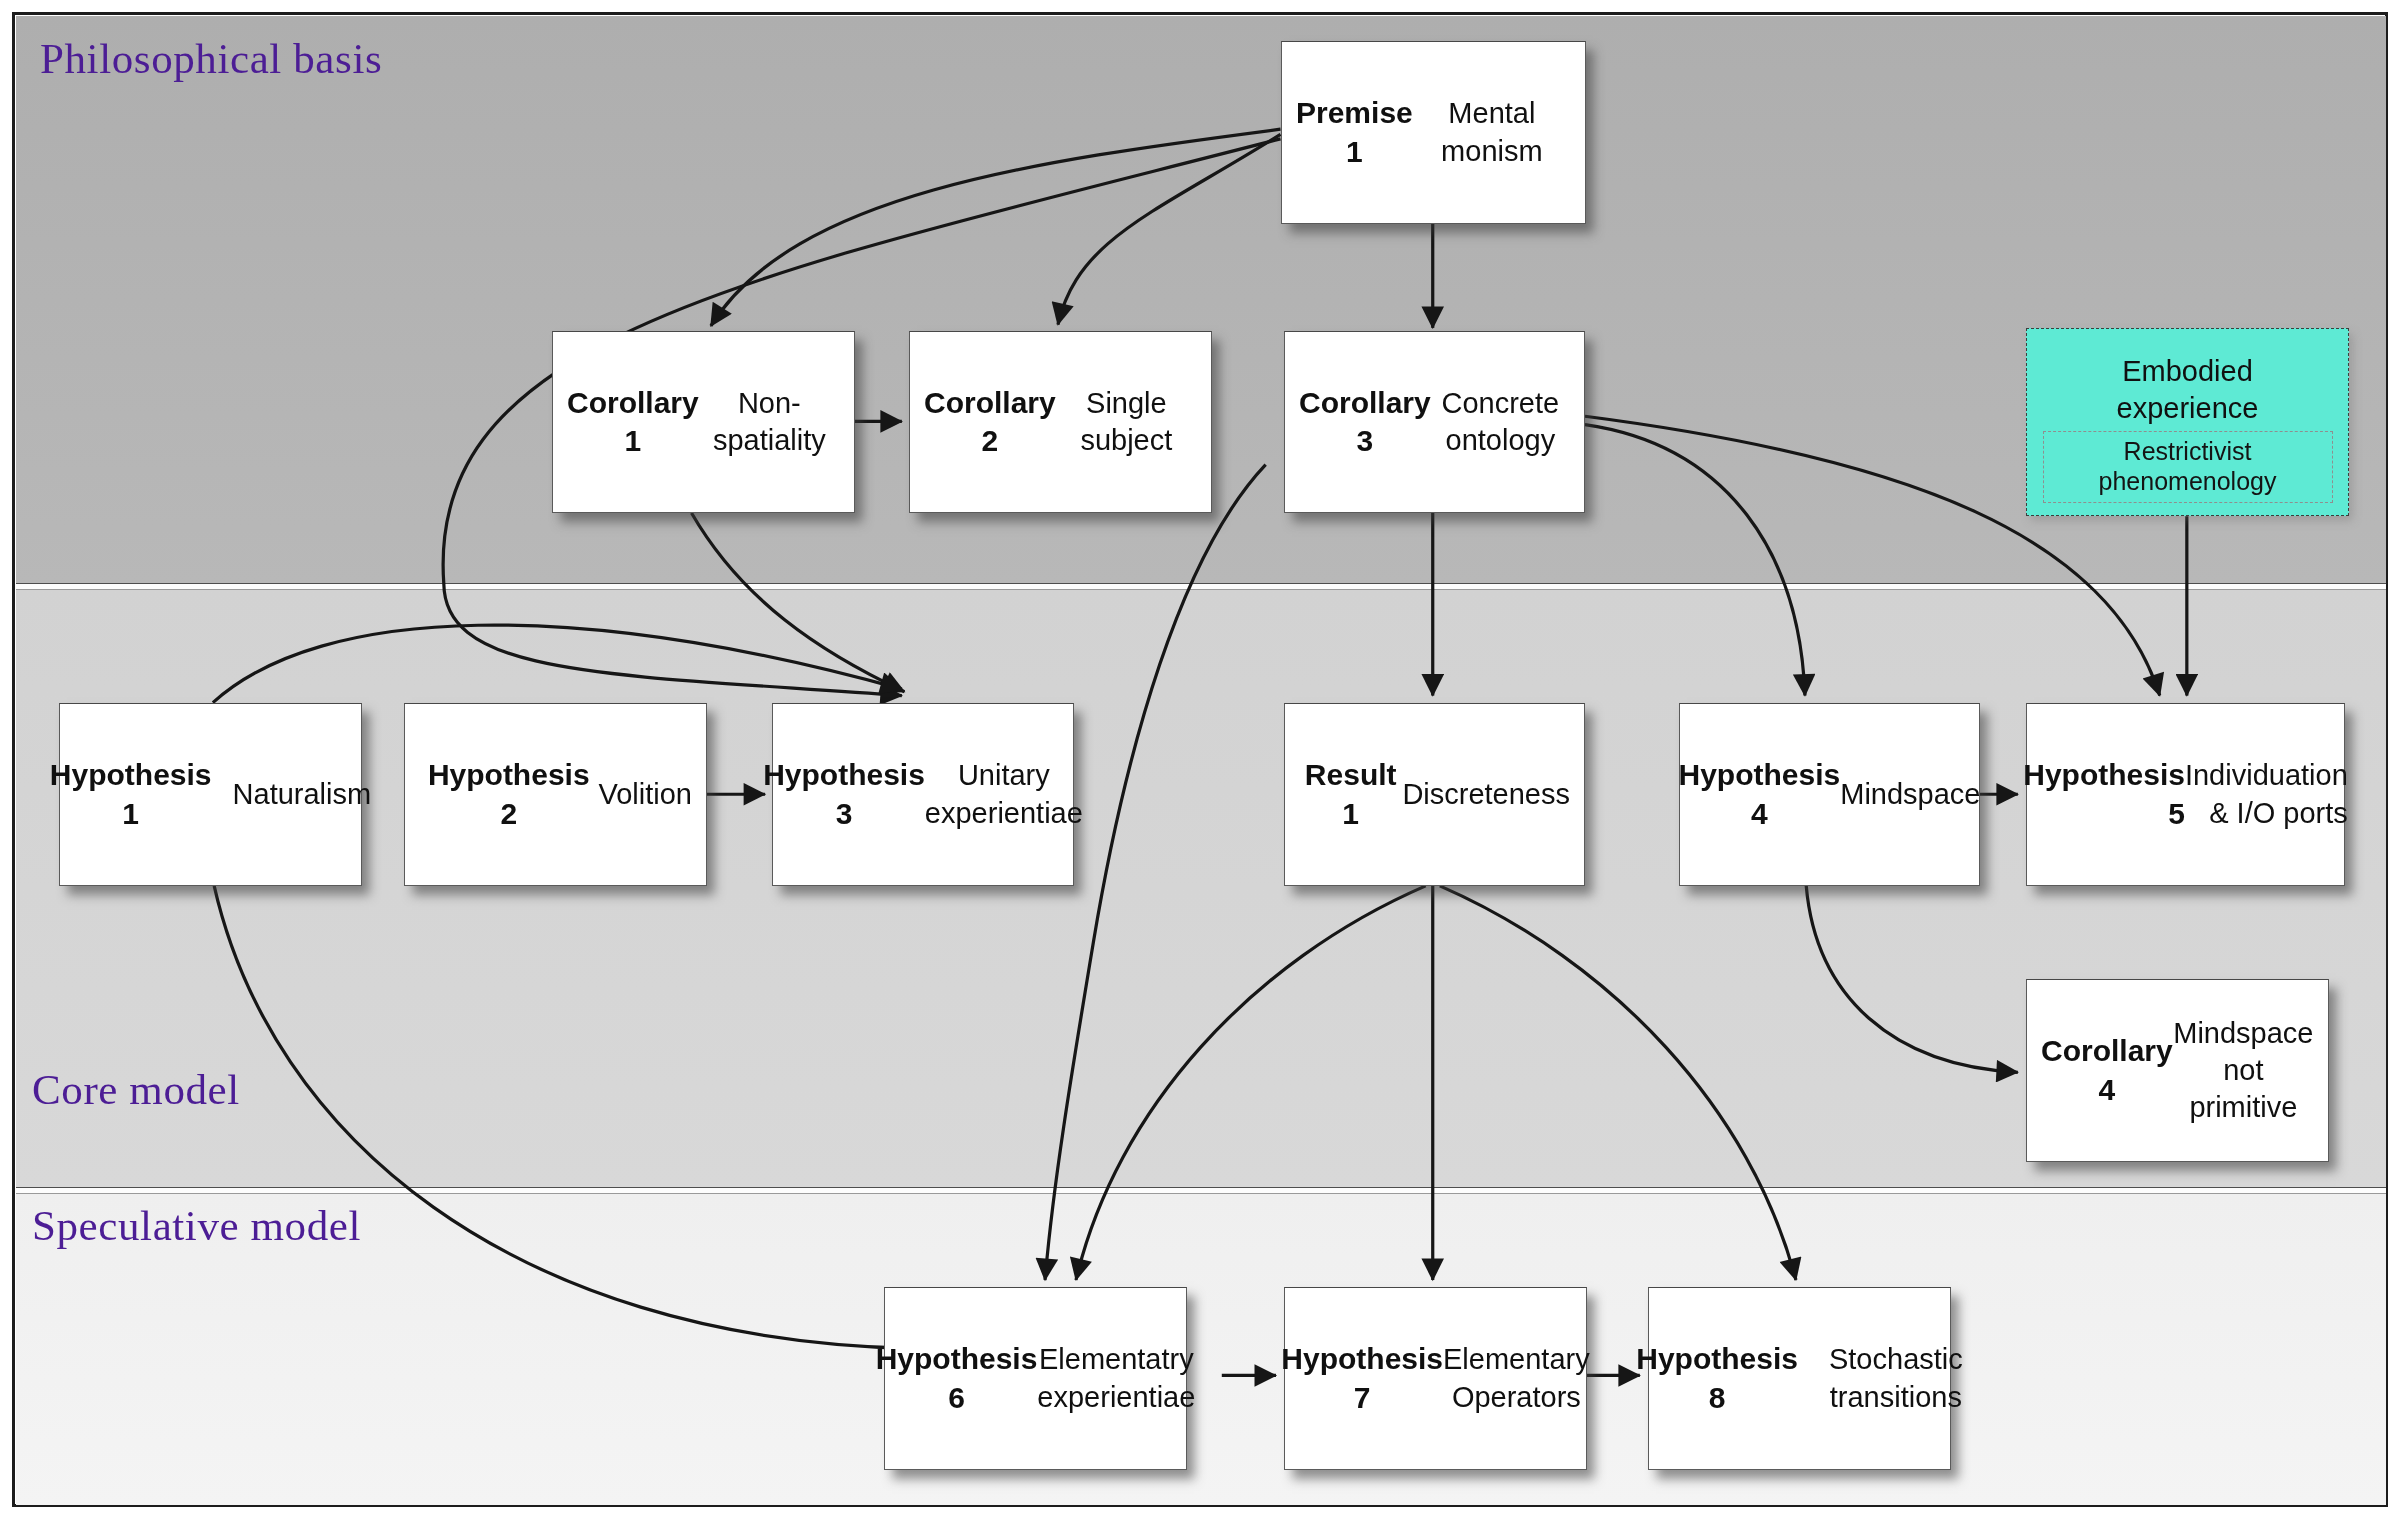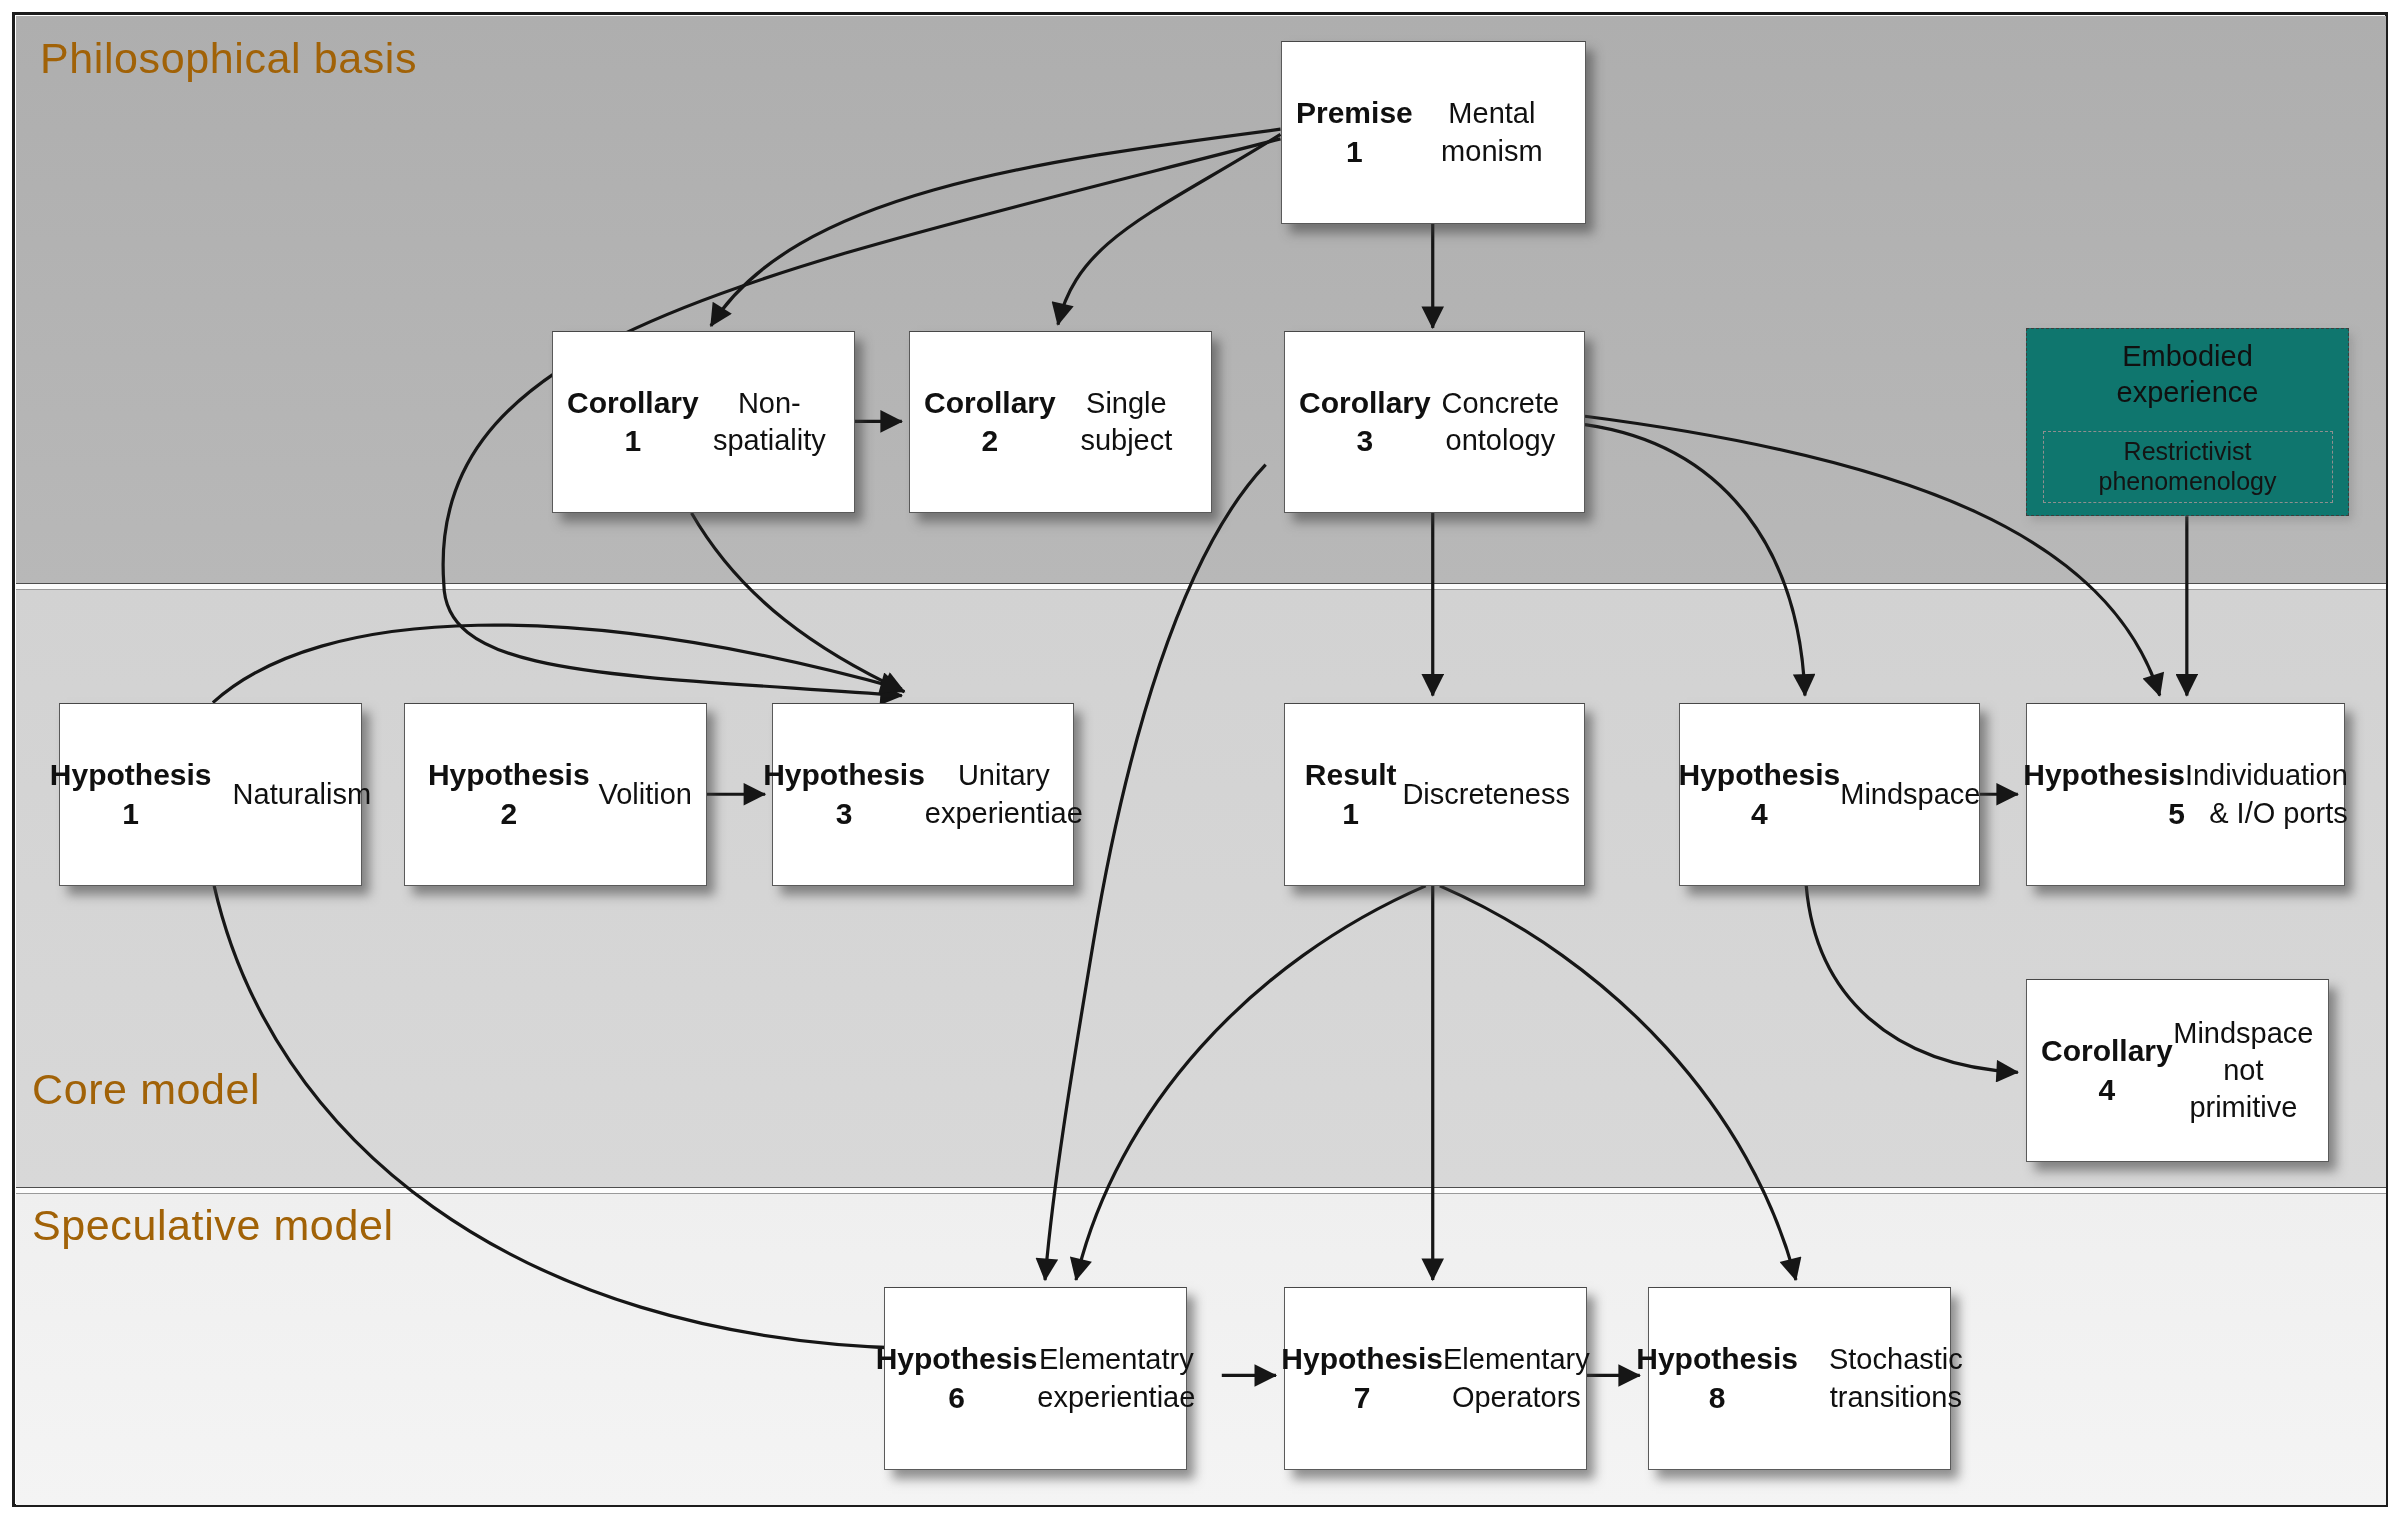--- a/index.html
+++ b/index.html
@@ -13,21 +13,21 @@
   
   .band{position:absolute;left:15.5px;width:2370px;z-index:2;}
   #band-philosophical{top:15.5px;height:568px;background:linear-gradient(#aeaeae,#b8b8b8);}
   #band-core{top:590px;height:597px;background:linear-gradient(#d2d2d2,#d8d8d8);}
   #band-speculative{top:1194px;height:311px;background:linear-gradient(#efefef,#f4f4f4);}
   .sep{position:absolute;left:15.5px;width:2370px;height:4.5px;background:#fdfdfd;
        border-top:1.9px solid #4e4e4e;border-bottom:1.3px solid #9a9a9a;z-index:3;}
   #sep1{top:583px;}
   #sep2{top:1187px;}
 
-  .band-label{position:absolute;z-index:4;font-size:43px;color:#a16207;letter-spacing:0.6px;}
+  .band-label{position:absolute;z-index:4;font-size:43px;color:#4c1d95;letter-spacing:0.6px;font-family:Liberation Serif, serif;}
   #label-philosophical{left:40px;top:34px;}
   #label-core{left:32px;top:1065px;}
   #label-speculative{left:32px;top:1201px;}
 
   
   #edges{position:absolute;left:0;top:0;width:2401px;height:1524px;z-index:5;}
   .edge{fill:none;stroke:#161616;stroke-width:5px;}
 
   
   .node{position:absolute;z-index:10;background:#ffffff;border:1.9px solid #5a5a5a;border-top-color:#474747;
@@ -47,23 +47,23 @@
   #node-result1{left:1284px;top:703px;width:301px;height:183px;}
   #node-hypothesis4{left:1679px;top:703px;width:301px;height:183px;}
   #node-hypothesis5{left:2026px;top:703px;width:319px;height:183px;text-align:right;}
   #node-corollary4{left:2026px;top:979px;width:303px;height:183px;}
   #node-hypothesis6{left:884px;top:1287px;width:303px;height:183px;}
   #node-hypothesis7{left:1284px;top:1287px;width:303px;height:183px;}
   #node-hypothesis8{left:1648px;top:1287px;width:303px;height:183px;gap:31px;}
 
   
   #node-embodied{position:absolute;z-index:10;left:2026px;top:328px;width:323px;height:188px;
-        background:#0f766e;border:1.9px dashed #3d3d3d;box-sizing:border-box;
+        background:#5eead4;border:1.9px dashed #3d3d3d;box-sizing:border-box;
         box-shadow:3.9px 5.2px 9px rgba(110,110,110,0.35);
-        display:flex;flex-direction:column;align-items:center;justify-content:space-between;
+        display:flex;flex-direction:column;align-items:center;justify-content:flex-end;
         padding:9px 15.5px 11.6px;text-align:center;color:#101010;}
   #node-embodied .t{font-weight:400;font-size:29px;line-height:1.25;width:213px;}
   #node-embodied .inner{margin-top:5.2px;width:100%;border:1.3px dashed #8f8f8f;box-sizing:border-box;
         font-size:25px;line-height:1.2;padding:3.9px 2.6px 6.5px;color:#141414;}
 </style>
 </head>
 <body>
 
 <div id="stage">
   <div id="frame"></div>

